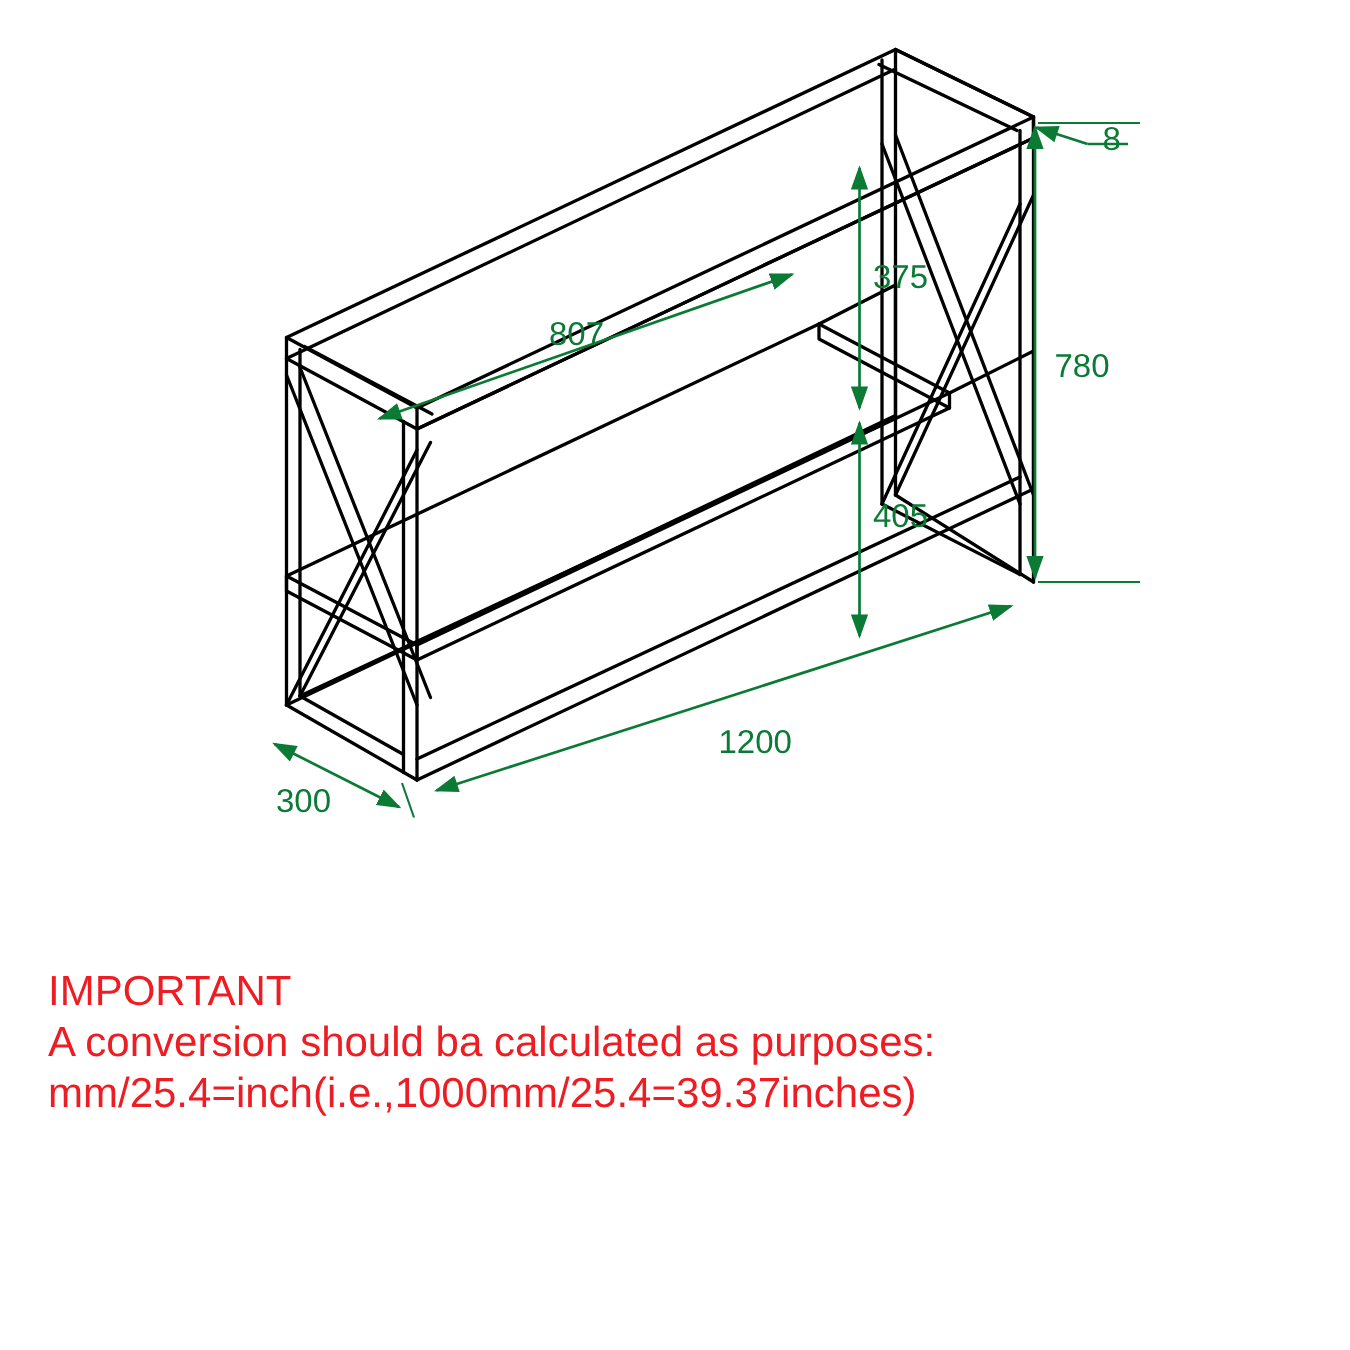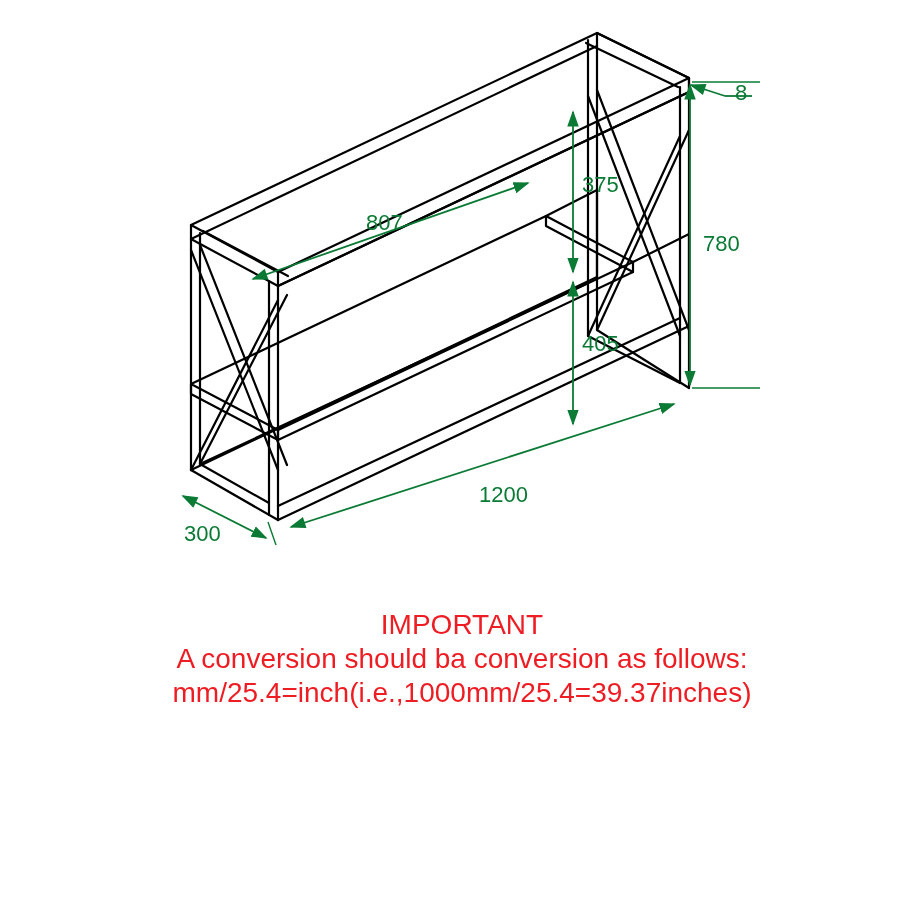--- a/index.html
+++ b/index.html
@@ -17,23 +17,22 @@
   #drawing-area {
     position: absolute;
     left: 0;
     top: 0;
     width: 900px;
     height: 600px;
   }
   #notes {
     position: absolute;
     left: 32px;
-    top: 608px;
+    top: 644px;
     width: 860px;
-    text-align: center;
   }
   .note-line {
     color: #ee1d23;
     font-size: 28px;
     line-height: 34px;
     white-space: pre;
     font-family: "Liberation Sans", sans-serif;
   }
   svg text {
     font-family: "Liberation Sans", sans-serif;
@@ -147,15 +146,15 @@
         <text class="dim-label" x="582" y="351">405</text>
         <text class="dim-label" x="479" y="502" font-size="26">1200</text>
         <text class="dim-label" x="184" y="541" font-size="26">300</text>
       </g>
     </g>
   </svg>
 </div>
 
 <div id="notes">
   <div class="note-line">IMPORTANT</div>
-  <div class="note-line">A conversion should ba conversion as follows:</div>
+  <div class="note-line">A conversion should ba calculated as purposes:</div>
   <div class="note-line">mm/25.4=inch(i.e.,1000mm/25.4=39.37inches)</div>
 </div>
 
 </body></html>

